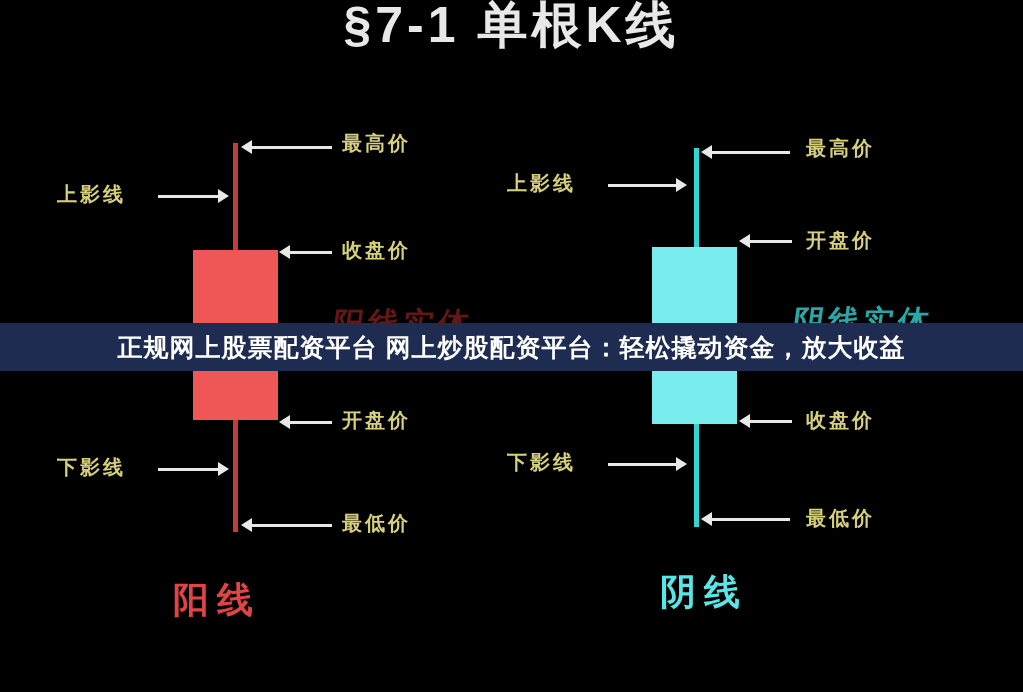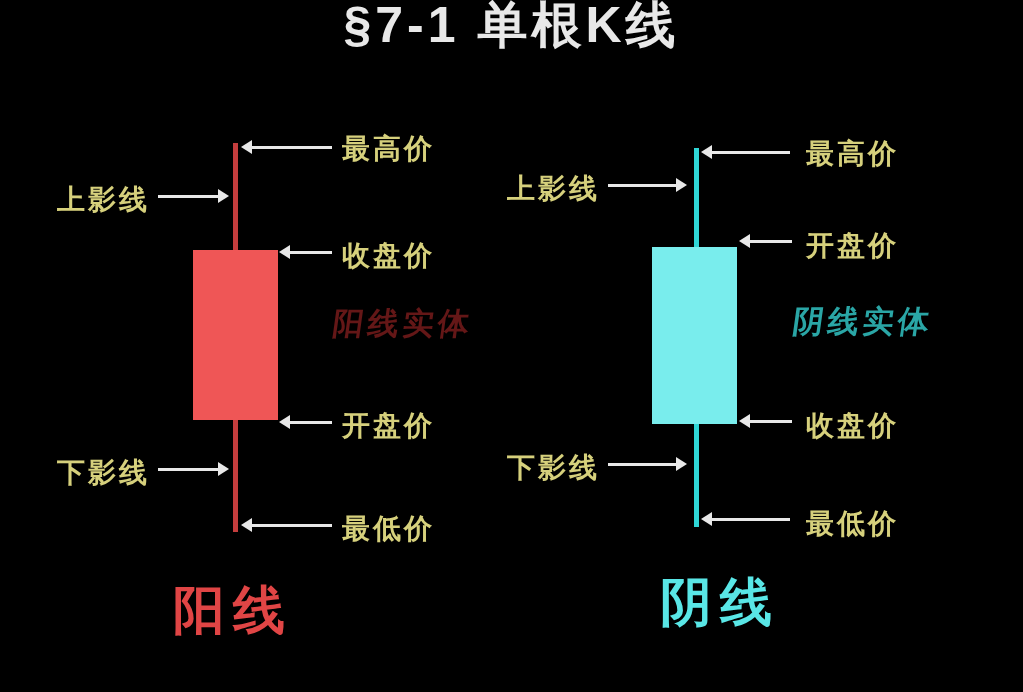--- a/index.html
+++ b/index.html
@@ -13,29 +13,29 @@
 
   .page-title{
     position:absolute;top:-8px;left:0;width:100%;
     text-align:center;
     font-size:50px;font-weight:bold;letter-spacing:4px;
     color:var(--title,#e8e8e8);
   }
 
   .lbl{
     position:absolute;
-    font-size:28px;font-weight:bold;letter-spacing:3px;
+    font-size:20px;font-weight:bold;letter-spacing:3px;
     color:var(--label,#d6d07c);
     white-space:nowrap;
     text-align:center;
   }
 
   .caption{
     position:absolute;
-    font-size:52px;font-weight:bold;letter-spacing:8px;
+    font-size:36px;font-weight:bold;letter-spacing:8px;
     white-space:nowrap;
   }
   .caption.yang{color:var(--yang-caption,#e04545);}
   .caption.yin{color:var(--yin-caption,#59e6e6);}
 
   .ghost{
     position:absolute;z-index:1;
     font-size:31px;font-weight:bold;letter-spacing:4px;
     transform:skewX(-8deg);
     white-space:nowrap;
@@ -121,14 +121,17 @@
     <div class="arrow hl" style="left:712px;top:151px;width:78px;"></div>
     <div class="arrow hr" style="left:608px;top:184px;width:68px;"></div>
     <div class="arrow hl" style="left:750px;top:240px;width:42px;"></div>
     <div class="arrow hl" style="left:750px;top:420px;width:42px;"></div>
     <div class="arrow hr" style="left:608px;top:463px;width:68px;"></div>
     <div class="arrow hl" style="left:712px;top:518px;width:78px;"></div>
 
     <div class="caption yin" style="left:660px;top:568px;">阴线</div>
   </div>
 
+  <div class="banner">
+    <span>正规网上股票配资平台 网上炒股配资平台：轻松撬动资金，放大收益</span>
+  </div>
 
 </div>
 
 </body></html>

